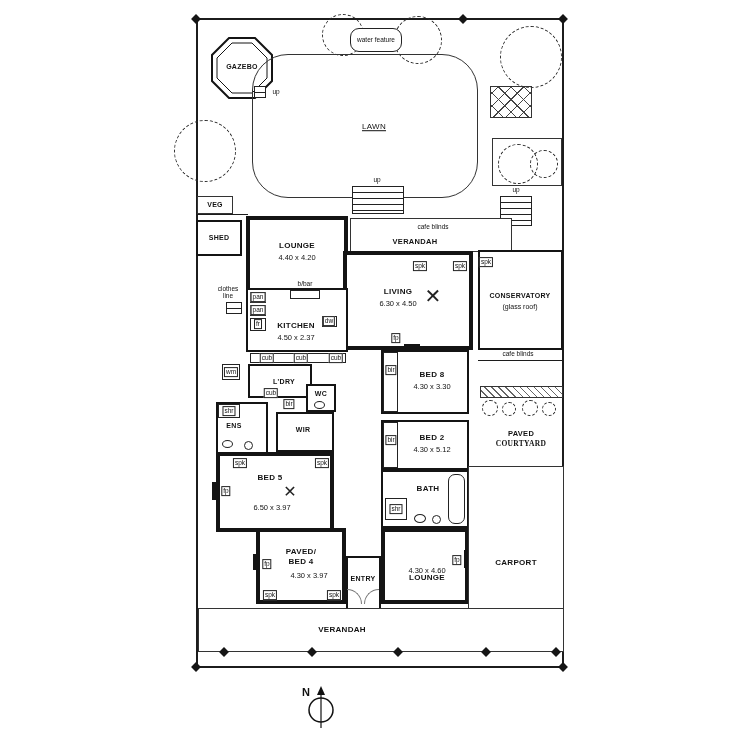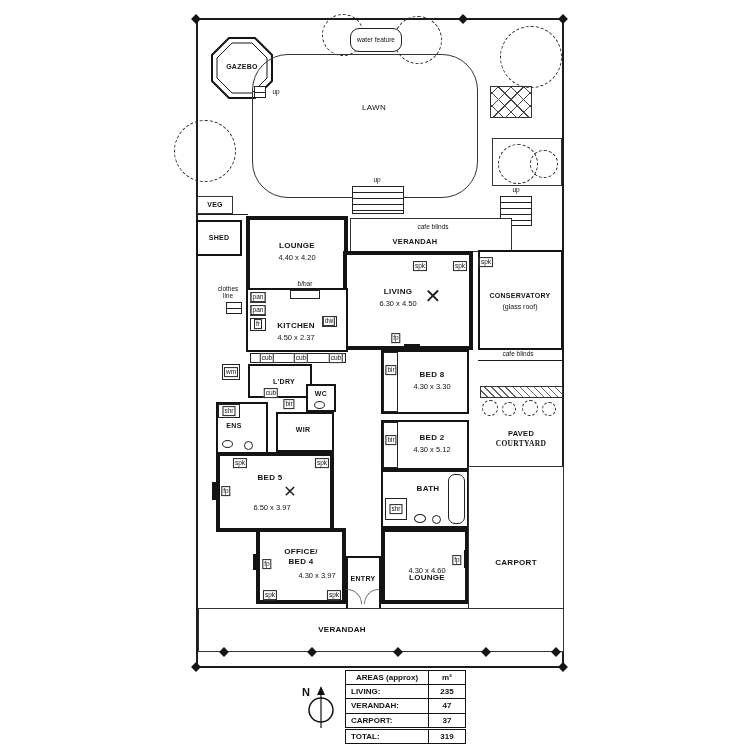--- a/index.html
+++ b/index.html
@@ -80,21 +80,21 @@
   <div class="wfbox" style="left:350px;top:28px;width:52px;height:24px;">
     <span>water feature</span>
   </div>
 
   <div class="lattice" style="left:490px;top:86px;width:42px;height:32px;"></div>
   <div class="room thin" style="left:492px;top:138px;width:70px;height:48px;"></div>
   <div class="tree" style="left:498px;top:144px;width:40px;height:40px;"></div>
   <div class="tree" style="left:530px;top:150px;width:28px;height:28px;"></div>
 
   <div class="lawn" style="left:252px;top:54px;width:226px;height:144px;"></div>
-  <span class="lbl" style="left:374px;top:108px;font-weight:400;">LAWN</span>
+  <span class="lbl" style="left:374px;top:127px;font-weight:400;text-decoration:underline;">LAWN</span>
 
   <div class="room thin" style="left:197px;top:196px;width:36px;height:18px;"></div>
   <span class="lbl" style="left:215px;top:205px;font-size:7px;">VEG</span>
   <div class="ln" style="left:196px;top:214px;width:52px;height:1.2px;"></div>
   <div class="room" style="left:196px;top:220px;width:46px;height:36px;"></div>
   <span class="lbl" style="left:219px;top:238px;font-size:7px;">SHED</span>
 
   <span class="txt" style="left:228px;top:292px;width:30px;white-space:normal;">clothes line</span>
   <div class="steps" style="left:226px;top:302px;width:16px;height:12px;"></div>
   <span class="txt" style="left:252px;top:308px;">up</span>
@@ -194,23 +194,23 @@
   <div class="oval" style="left:414px;top:514px;width:12px;height:9px;"></div>
   <div class="oval" style="left:432px;top:515px;width:9px;height:9px;"></div>
 
   <div class="room w4" style="left:381px;top:528px;width:88px;height:76px;"></div>
   <span class="lbl" style="left:427px;top:578px;">LOUNGE</span>
   <span class="dims" style="left:427px;top:570px;">4.30 x 4.60</span>
   <div class="blackbox" style="left:464px;top:550px;width:7px;height:18px;"></div>
   <span class="tag" style="left:457px;top:560px;">fp</span>
 
   <div class="room w4" style="left:256px;top:528px;width:90px;height:76px;"></div>
-  <span class="lbl" style="left:301px;top:552px;">OFFICE/</span>
+  <span class="lbl" style="left:301px;top:552px;">PAVED/</span>
   <span class="lbl" style="left:301px;top:562px;text-align:center;">BED 4</span>
-  <span class="dims" style="left:317px;top:575px;">4.30 x 3.97</span>
+  <span class="dims" style="left:309px;top:575px;">4.30 x 3.97</span>
   <div class="blackbox" style="left:253px;top:554px;width:7px;height:16px;"></div>
   <span class="tag" style="left:267px;top:564px;">fp</span>
   <span class="tag" style="left:270px;top:595px;">spk</span>
   <span class="tag" style="left:334px;top:595px;">spk</span>
 
   <div class="room" style="left:346px;top:556px;width:35px;height:56px;"></div>
   <span class="lbl" style="left:363px;top:579px;font-size:7px;">ENTRY</span>
   <div class="arc" style="left:347px;top:589px;width:15px;height:15px;"></div>
   <div class="arc" style="left:364px;top:589px;width:15px;height:15px;transform:scaleX(-1);"></div>
 
@@ -237,38 +237,14 @@
   <div class="diamond" style="left:486px;top:652px;"></div>
   <div class="diamond" style="left:556px;top:652px;"></div>
 
   <svg class="abs" style="left:298px;top:682px;" width="44" height="50" viewBox="0 0 44 50">
     <circle cx="23" cy="28" r="12" fill="none" stroke="#111" stroke-width="1.5"></circle>
     <line x1="23" y1="46" x2="23" y2="9" stroke="#111" stroke-width="1.2"></line>
     <polygon points="23,4 19,13 27,13" fill="#111"></polygon>
     <text x="4" y="14" font-size="11" font-weight="bold" font-family="Liberation Sans, sans-serif" fill="#111">N</text>
   </svg>
 
-  <table id="areas">
-    <tbody>
-        <tr>
-      <th class="lab">AREAS (approx)</th>
-      <th class="val">m²</th>
-    </tr>
-    <tr>
-      <td class="lab">LIVING:</td>
-      <td class="val">235</td>
-    </tr>
-    <tr>
-      <td class="lab">VERANDAH:</td>
-      <td class="val">47</td>
-    </tr>
-    <tr>
-      <td class="lab">CARPORT:</td>
-      <td class="val">37</td>
-    </tr>
-    <tr class="total">
-      <td class="lab">TOTAL:</td>
-      <td class="val">319</td>
-    </tr>
-  </tbody>
-    </table>
 
 </div>
 
 </body></html>

